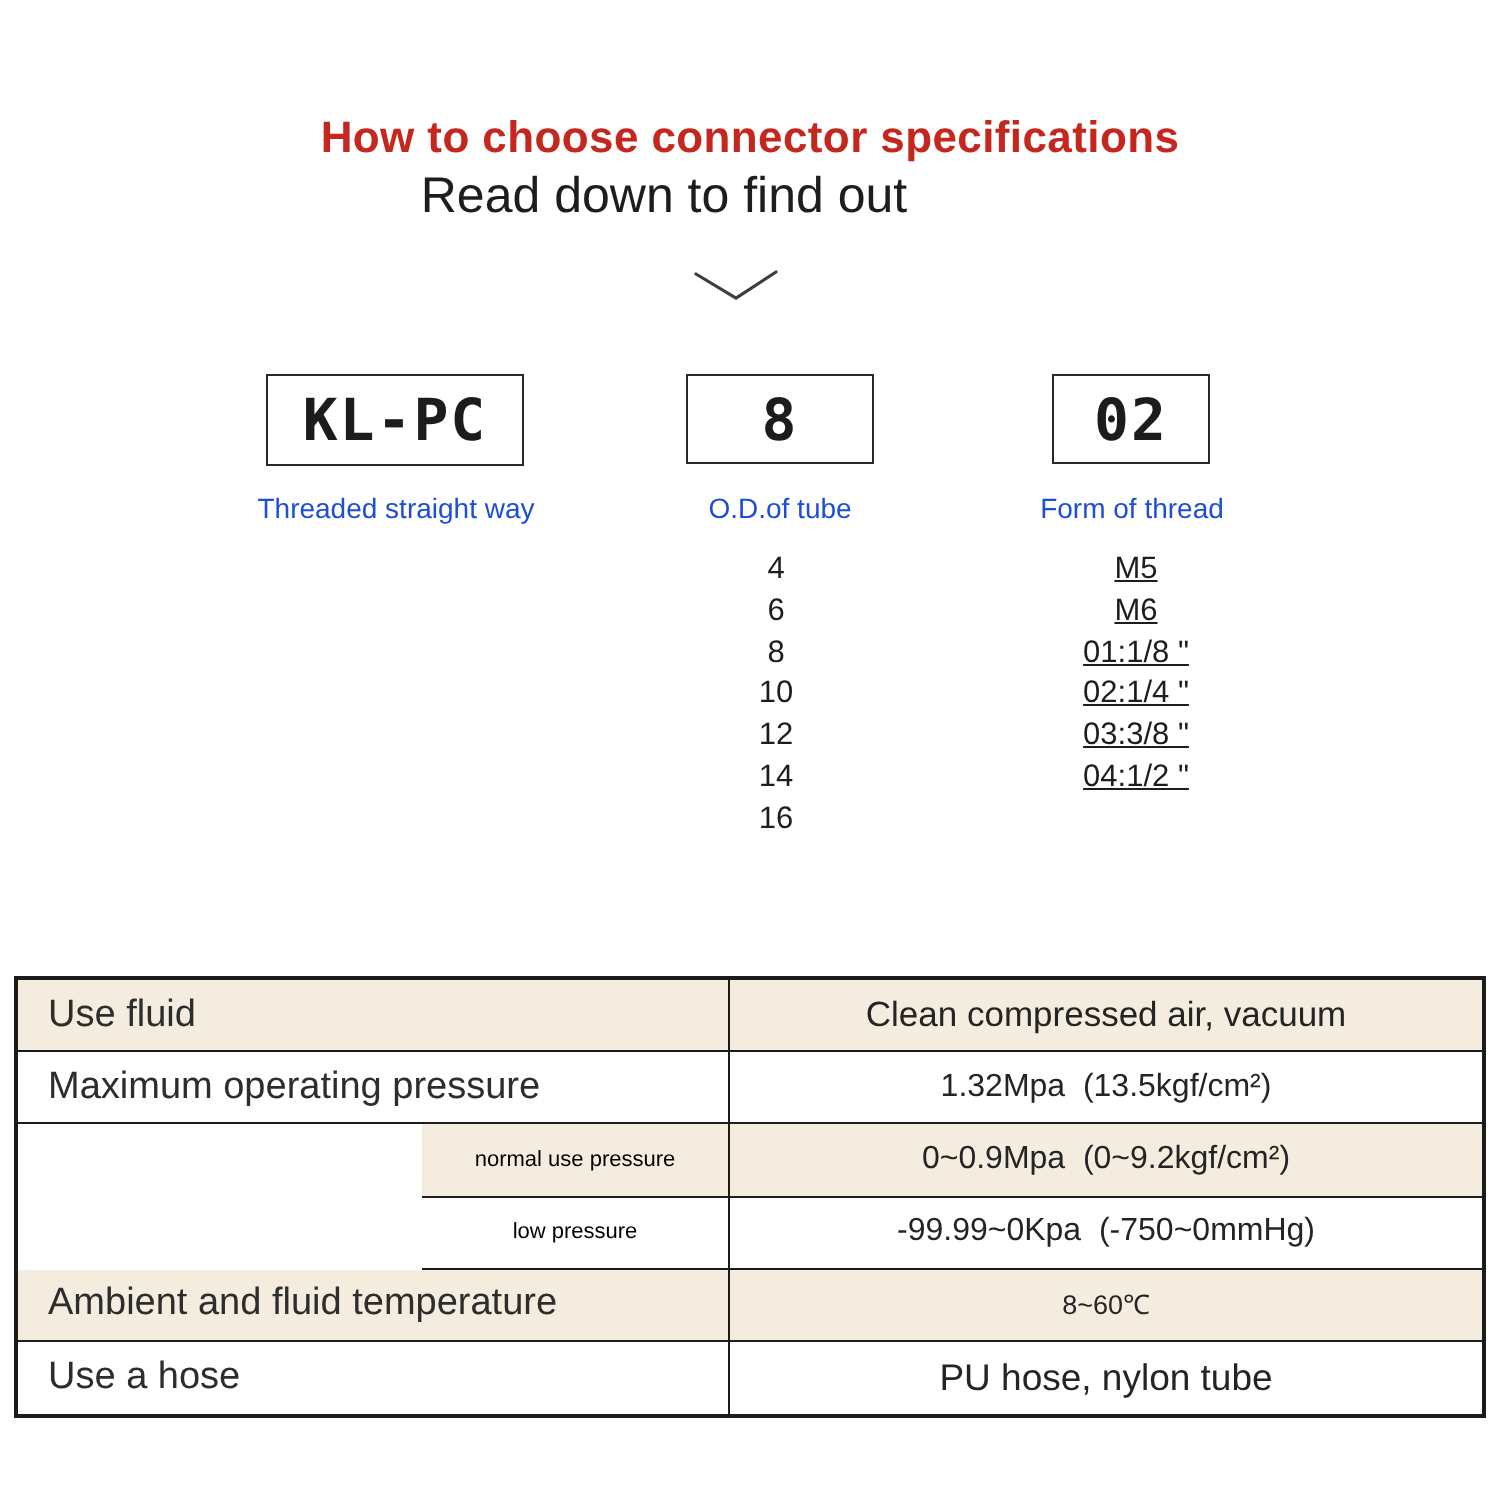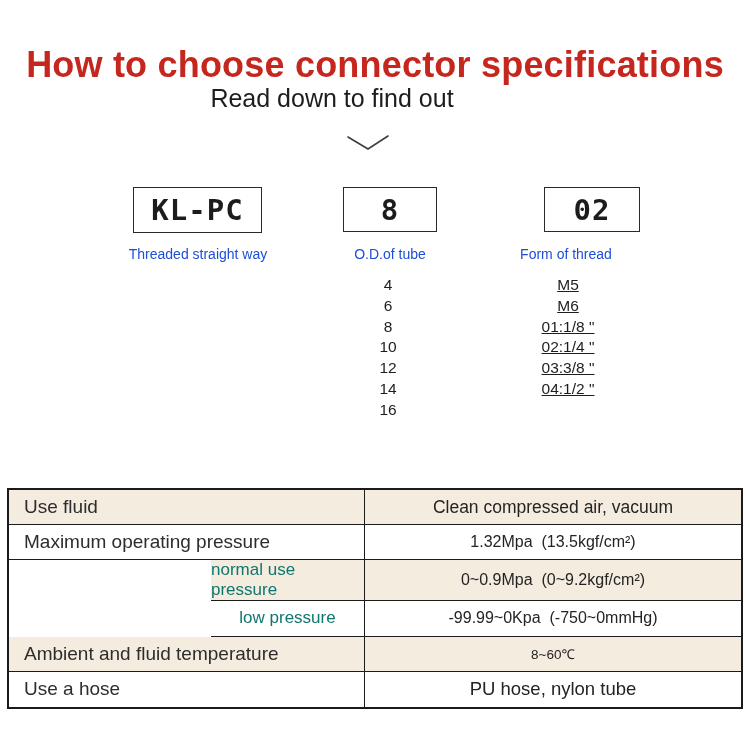--- a/index.html
+++ b/index.html
@@ -9,24 +9,24 @@
     height: 750px;
     background: #ffffff;
     font-family: "Liberation Sans", sans-serif;
     color: #222;
     overflow: hidden;
   }
 
   
   .page-title {
     position: absolute;
-    left: 0; top: 44px;
+    left: 0; top: 56px;
     width: 750px;
     text-align: center;
-    font-size: 36px;
+    font-size: 22px;
     font-weight: bold;
     color: #c5271f;
     letter-spacing: 0.2px;
   }
   .page-subtitle {
     position: absolute;
     left: 0; top: 84px;
     width: 664px;
     text-align: center;
     font-size: 25px;
@@ -48,21 +48,21 @@
     align-items: center;
     justify-content: center;
     font-family: "DejaVu Sans Mono", monospace;
     font-weight: bold;
     font-size: 29px;
     color: #1c1c1c;
     letter-spacing: 1px;
   }
   .box-1 { left: 133px; top: 187px; width: 129px; height: 46px; }
   .box-2 { left: 343px; top: 187px; width: 94px;  height: 45px; }
-  .box-3 { left: 544px; top: 187px; width: 96px;  height: 45px; }
+  .box-3 { left: 526px; top: 187px; width: 79px;  height: 45px; }
 
   .box-label {
     position: absolute;
     top: 246px;
     text-align: center;
     font-size: 14px;
     color: #1d4ed8;
   }
   .box-label-1 { left: 98px;  width: 200px; }
   .box-label-2 { left: 310px; width: 160px; }
@@ -102,22 +102,22 @@
   .b-b { border-bottom: 1.8px solid #1b1b1b; }
   .beige { background: #f4ecdf; }
   .cell-label {
     padding-left: 15px;
     font-size: 19px;
     color: #2d2d2d;
     justify-content: flex-start;
   }
   .cell-sub {
     justify-content: center;
-    font-size: 17px;
-    color: #0f766e;
+    font-size: 11px;
+    color: #000000;
   }
   .cell-value {
     justify-content: center;
     text-align: center;
     color: #242424;
     white-space: pre;
   }
   .v-lg  { font-size: 17.5px; }
   .v-md  { font-size: 16px; }
   .v-sm  { font-size: 13.5px; }

